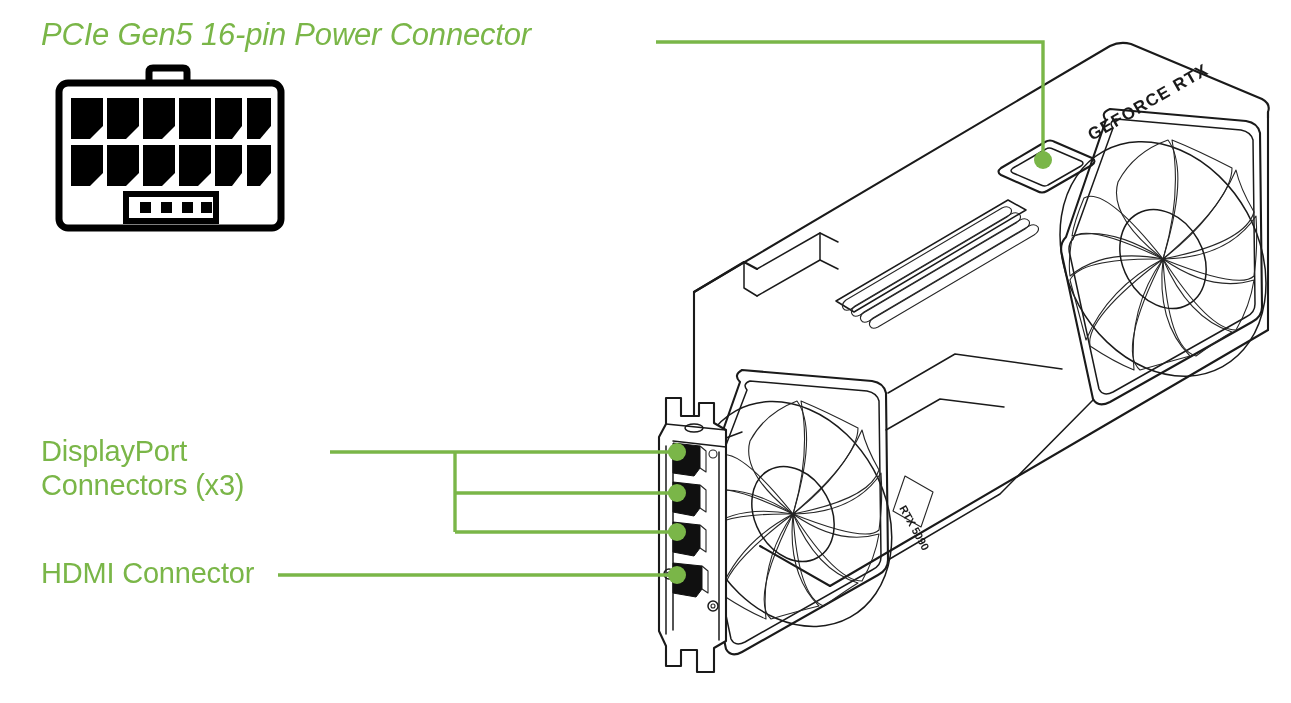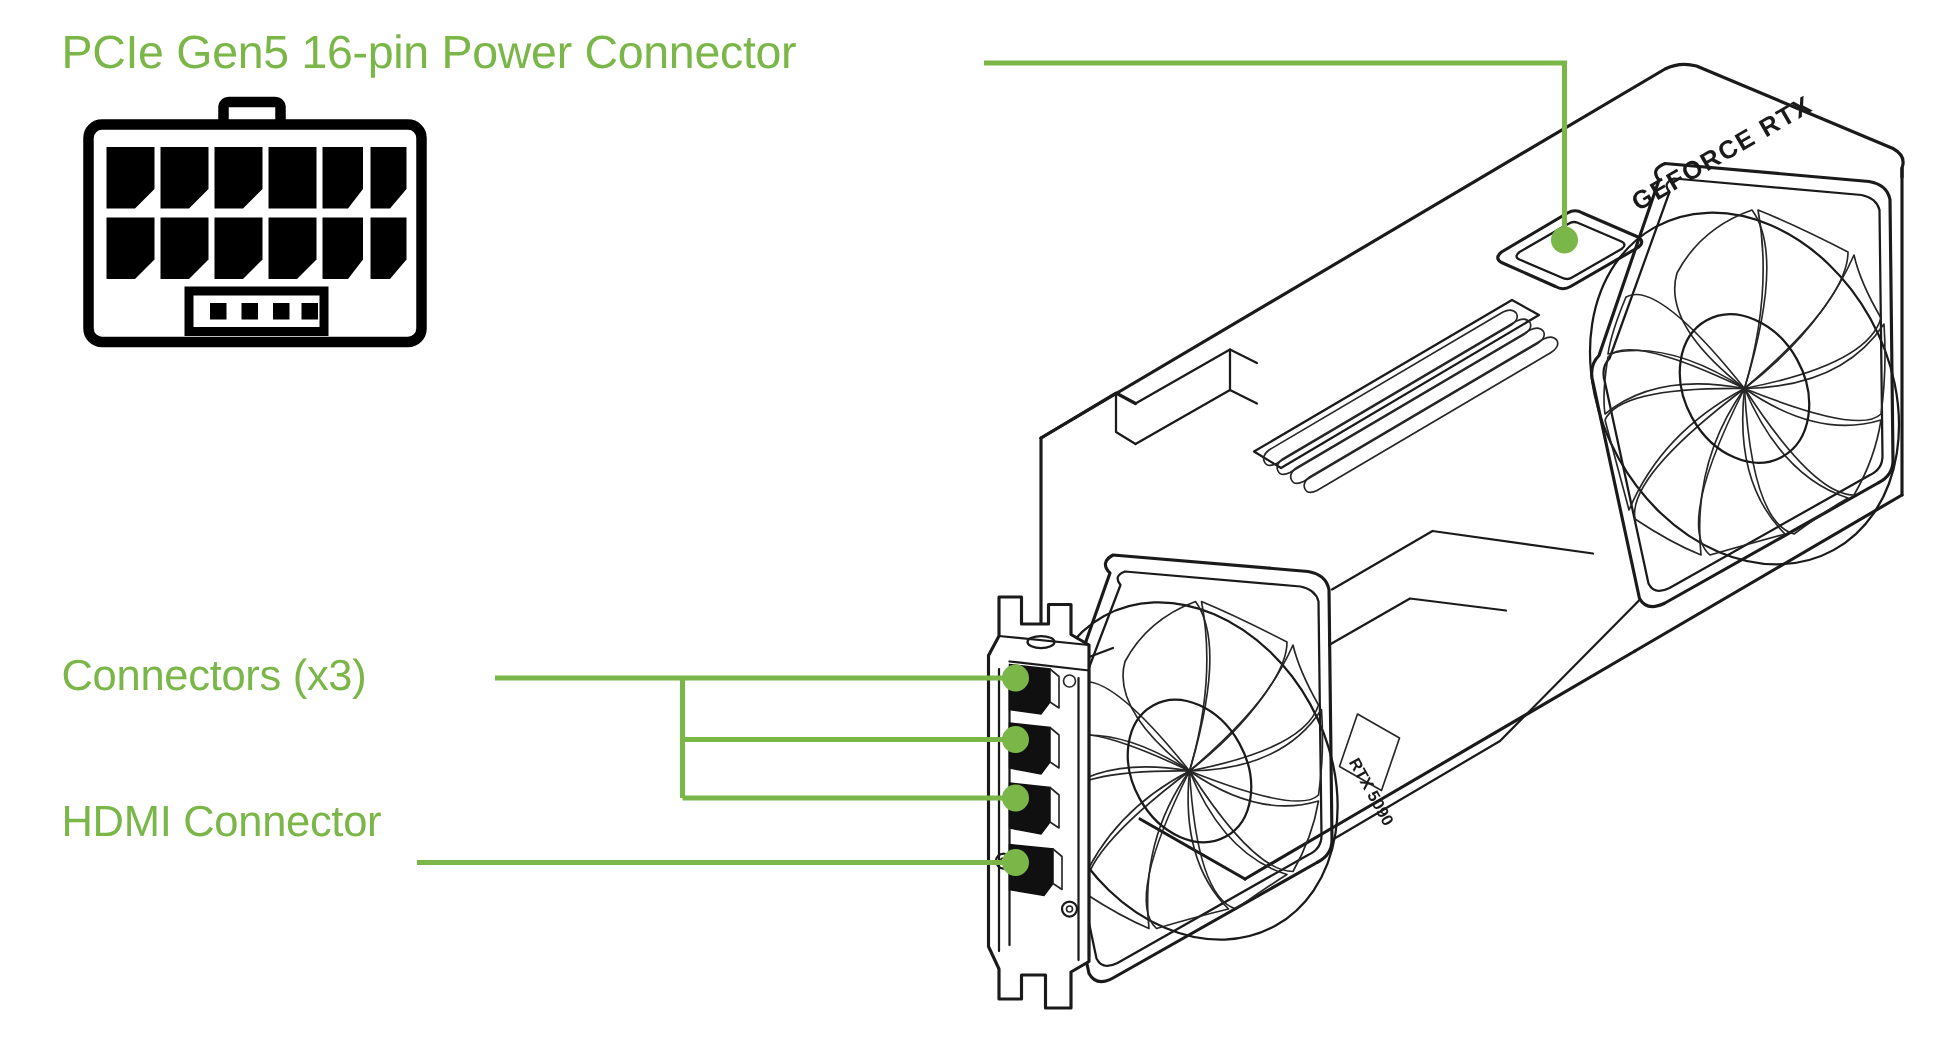--- a/index.html
+++ b/index.html
@@ -36,30 +36,31 @@
     font-family: "Liberation Sans", sans-serif;
     font-weight: 400;
     letter-spacing: -0.2px;
     white-space: nowrap;
     line-height: 1.18;
   }
   #label-power {
     left: 41px;
     top: 17px;
     font-size: 31px;
+    font-style: italic;
   }
   #label-dp {
     left: 41px;
     top: 434px;
     font-size: 29px;
   }
   #label-dp .dp-line2 { display: block; text-align: center; }
   #label-hdmi {
     left: 41px;
-    top: 531px;
+    top: 556px;
     font-size: 29px;
   }
   
   .ink {
     fill: none;
     stroke: #1a1a1a;
     stroke-width: 2.1;
     stroke-linecap: round;
     stroke-linejoin: round;
   }
@@ -355,18 +356,19 @@
 
     <g>
       <path class="lead" d="M 278 575 L 677 575"></path>
       <circle class="lead-dot" cx="677" cy="575" r="9"></circle>
     </g>
   </svg>
 
   <div class="callout-text" id="label-power">PCIe Gen5 16-pin Power Connector</div>
 
   <div class="callout-text" id="label-dp">
+    <span class="dp-line1">DisplayPort</span>
     <span class="dp-line2">Connectors (x3)</span>
   </div>
 
   <div class="callout-text" id="label-hdmi">HDMI Connector</div>
 
 </div>
 
 </body></html>

